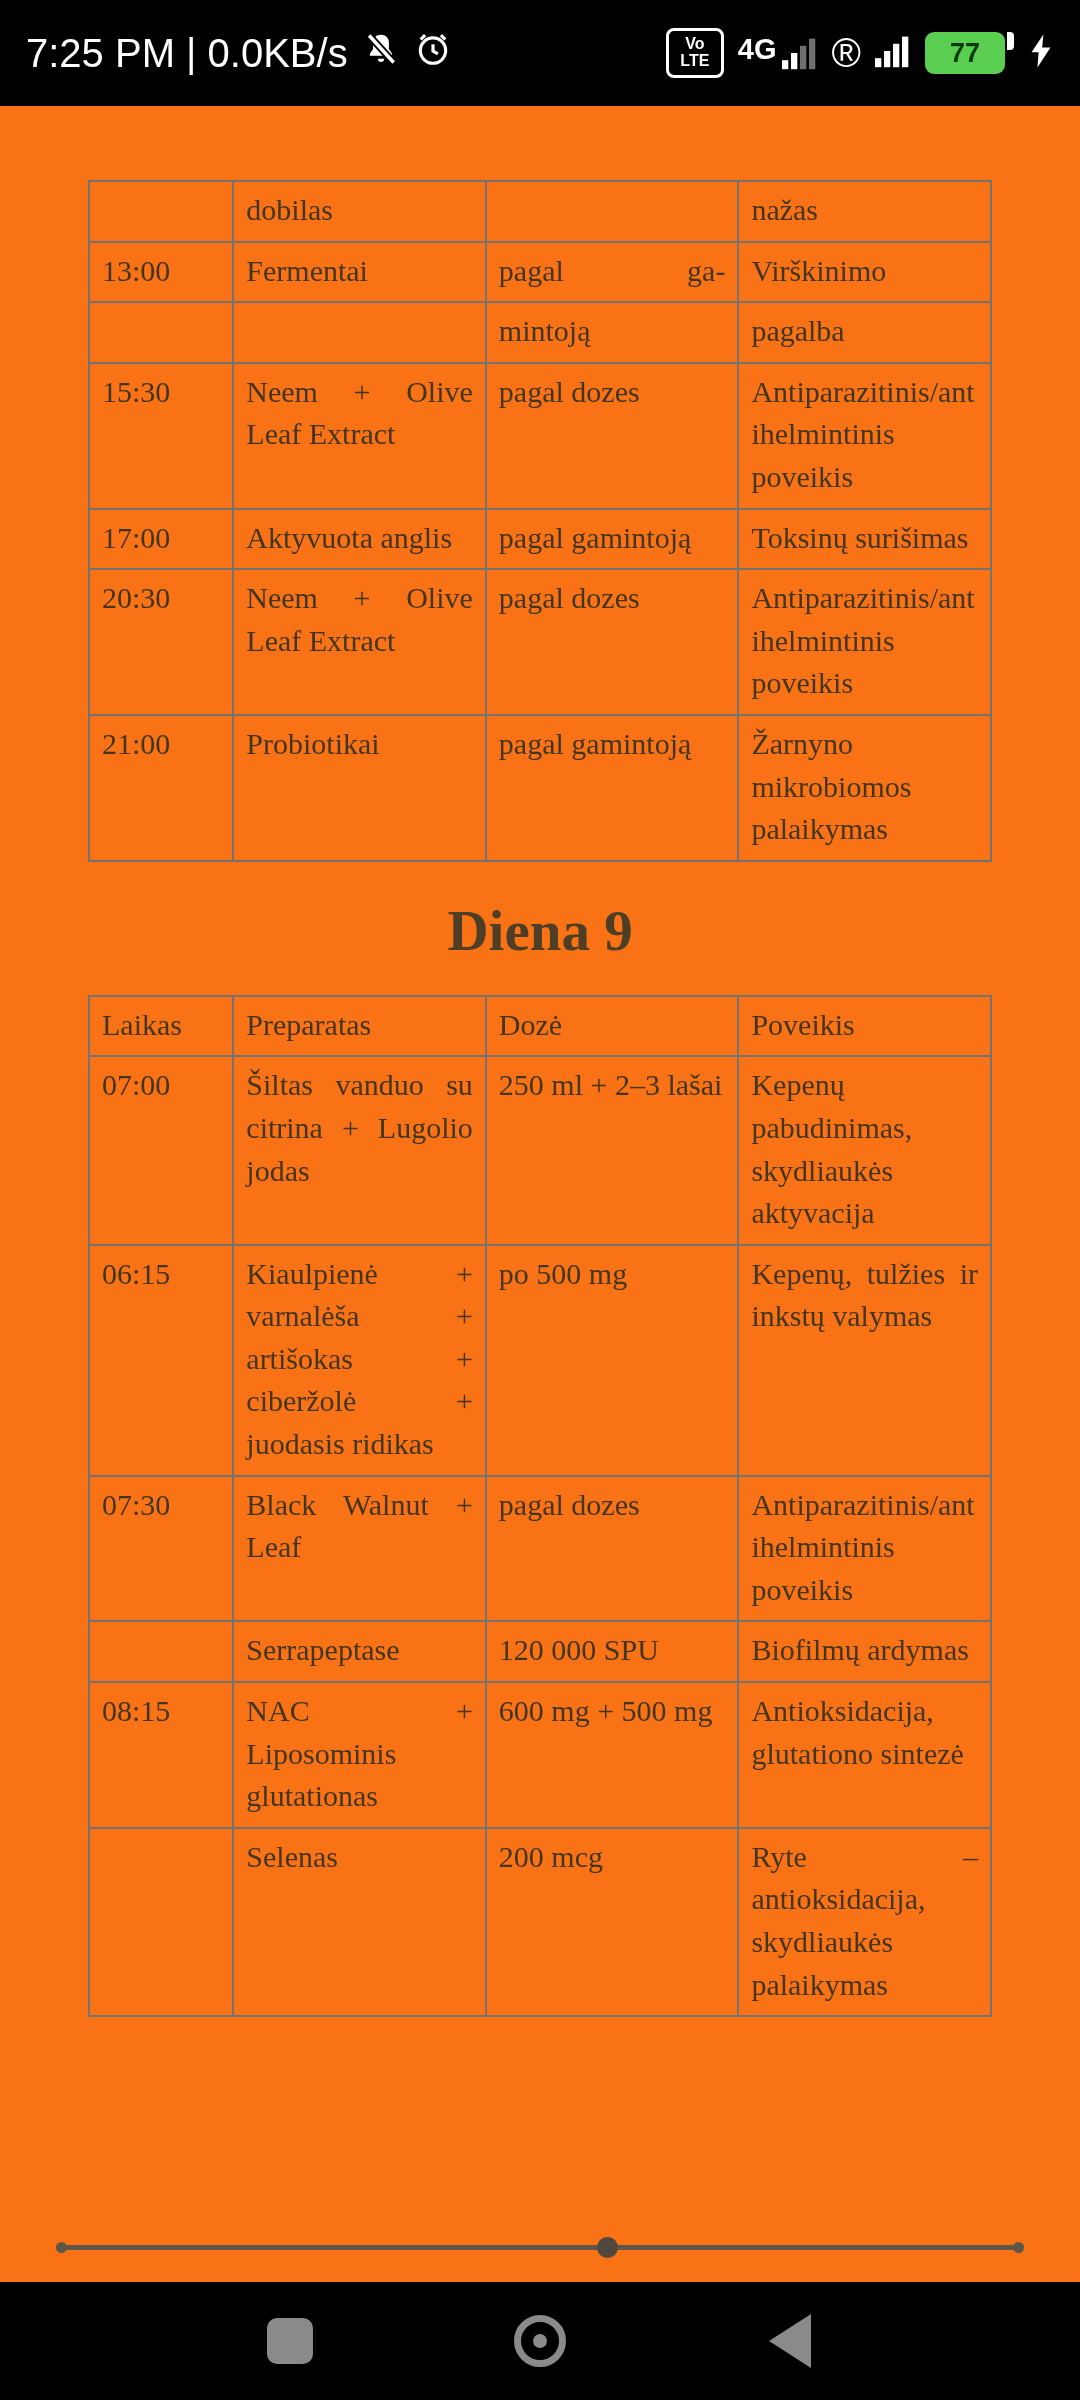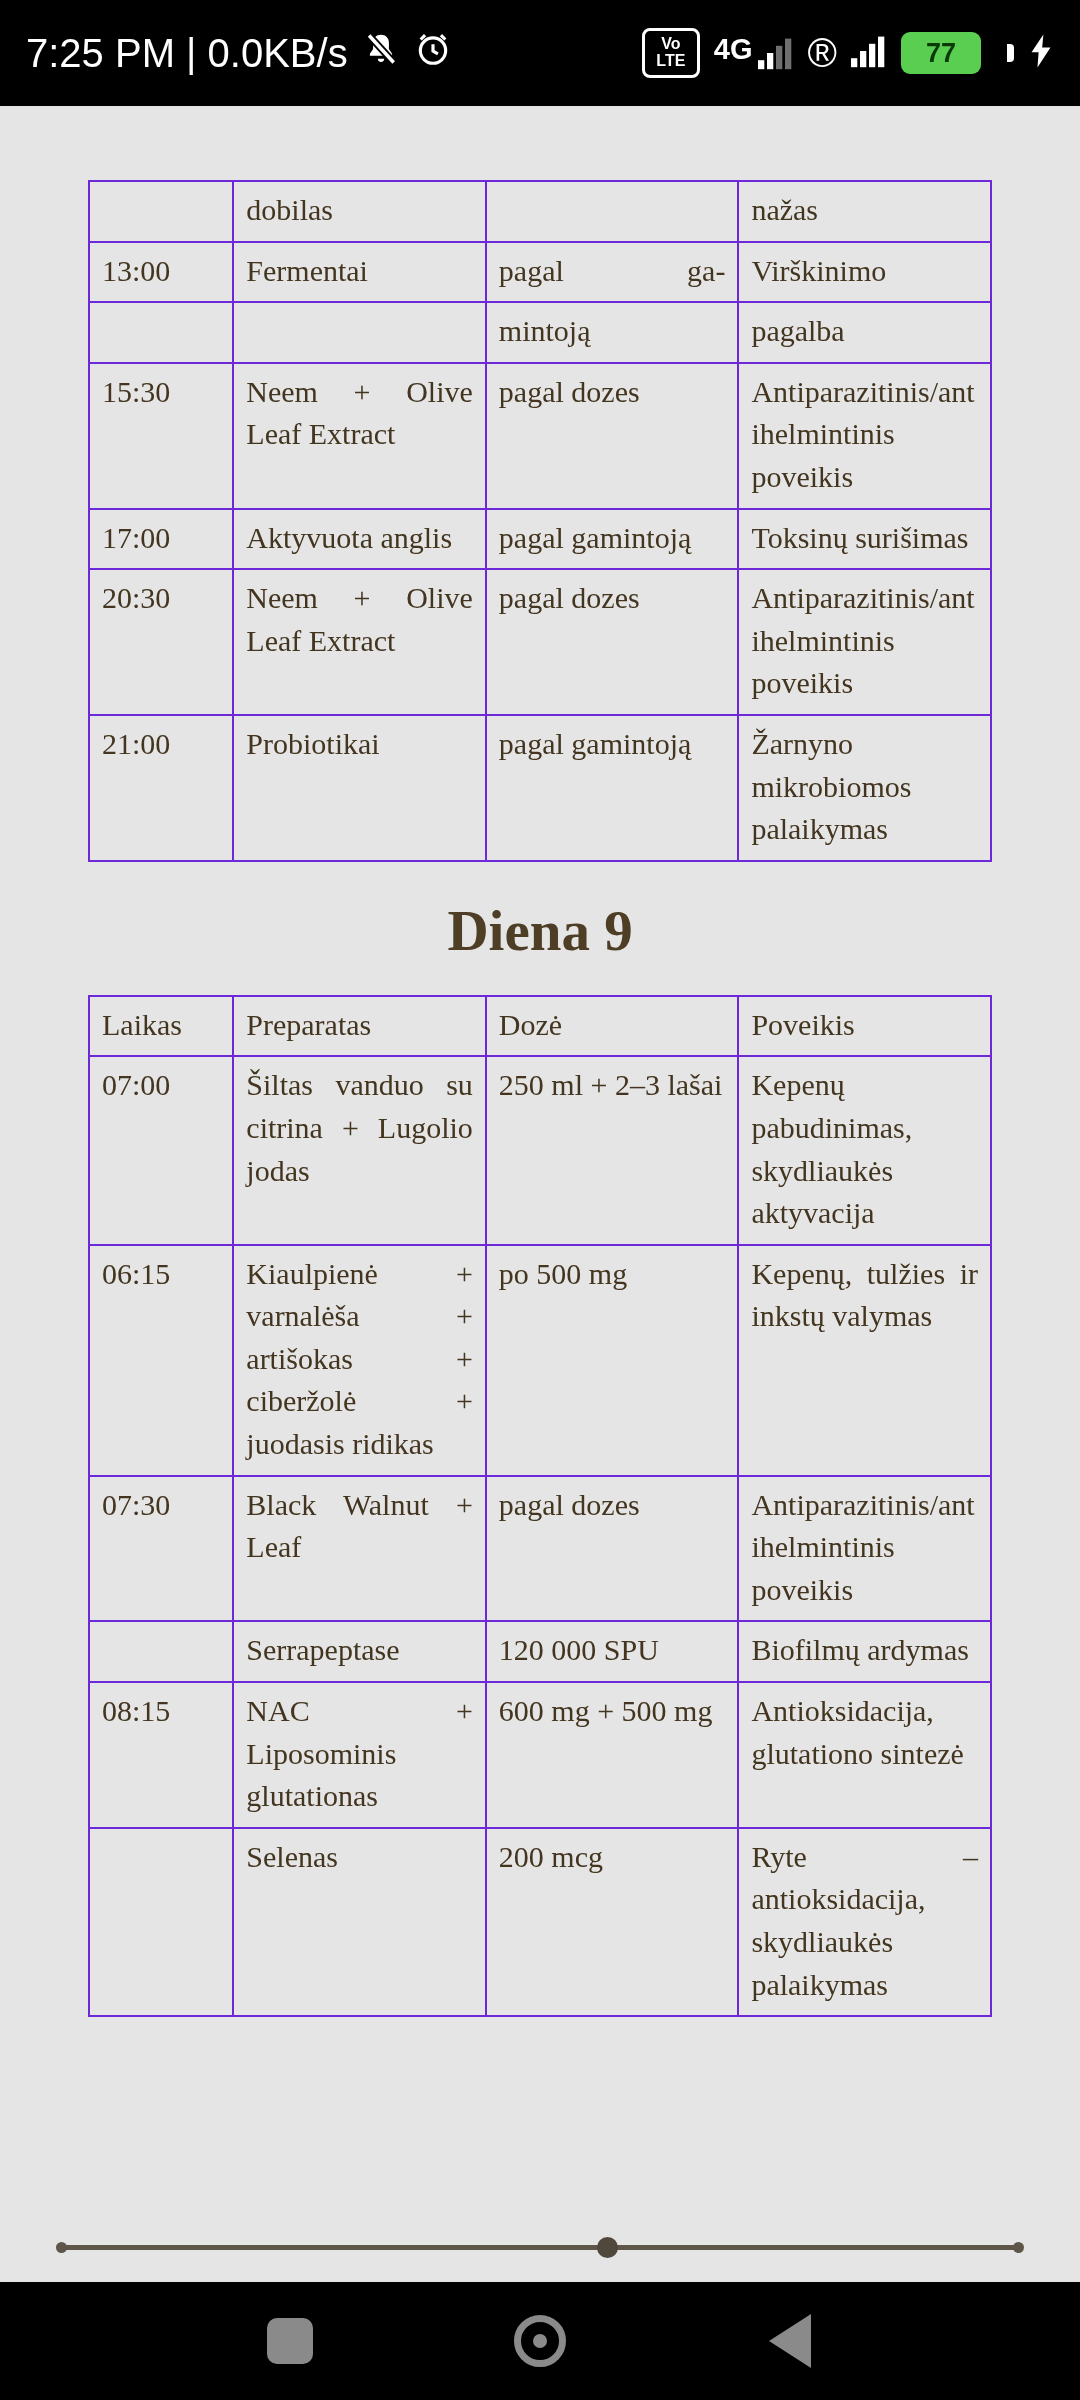--- a/index.html
+++ b/index.html
@@ -1,37 +1,37 @@
 <!DOCTYPE html>
 <html lang="lt"><head>
 <meta charset="utf-8">
 <style>
   html,body{margin:0;padding:0;background:#1a1a1a;}
-  .screen{position:relative;width:1080px;height:2400px;background:#e5e5e5;overflow:hidden;font-family:"Liberation Serif",serif;}
+  .screen{position:relative;width:1080px;height:2400px;background:#f97316;overflow:hidden;font-family:"Liberation Serif",serif;}
 
   
   .status-bar{position:absolute;top:0;left:0;right:0;height:106px;background:#000;color:#fff;
     display:flex;align-items:center;justify-content:space-between;padding:0 26px;box-sizing:border-box;
     font-family:"Liberation Sans",sans-serif;}
   .sb-left{display:flex;align-items:center;gap:14px;font-size:40px;}
   .sb-right{display:flex;align-items:center;gap:14px;}
   .volte{display:inline-flex;flex-direction:column;align-items:center;justify-content:center;
     border:3px solid #fff;border-radius:8px;width:52px;height:44px;font-size:16px;line-height:1.05;font-weight:bold;}
   .net{display:inline-flex;align-items:flex-start;gap:5px;}
   .net-label{font-size:29px;font-weight:bold;line-height:1;}
   .rmark{font-size:40px;line-height:1;}
-  .battery{display:inline-flex;align-items:center;gap:24px;}
+  .battery{display:inline-flex;align-items:flex-start;}
   .battery-body{display:inline-flex;align-items:center;justify-content:center;width:80px;height:42px;
     background:#5ace50;border-radius:9px;color:#0b3a08;font-size:27px;font-weight:bold;}
   .battery-tip{width:7px;height:18px;background:#fff;border-radius:0 4px 4px 0;margin-left:2px;}
 
   
   .content{position:absolute;top:106px;left:0;right:0;height:2110px;padding:74px 88px 0;box-sizing:border-box;overflow:hidden;color:#43351f;}
   table{width:100%;border-collapse:collapse;table-layout:fixed;}
-  td,th{border:2px solid #6d28d9;padding:7px 12px 9px;font-size:30px;line-height:1.42;
+  td,th{border:2px solid #737373;padding:7px 12px 9px;font-size:30px;line-height:1.42;
     vertical-align:top;text-align:justify;overflow:hidden;overflow-wrap:break-word;hyphens:auto;}
   th{text-align:left;font-weight:normal;}
   .col-time{width:16%}
   .col-prep{width:28%}
   .col-dose{width:28%}
   .col-eff{width:28%}
   #table1 tbody tr:nth-child(2) td:nth-child(3){text-align-last:justify;}
   .day-heading{text-align:center;font-size:57px;font-weight:bold;color:#4e3e26;margin:36px 0 32px;font-family:"Liberation Serif",serif;}
 
   

